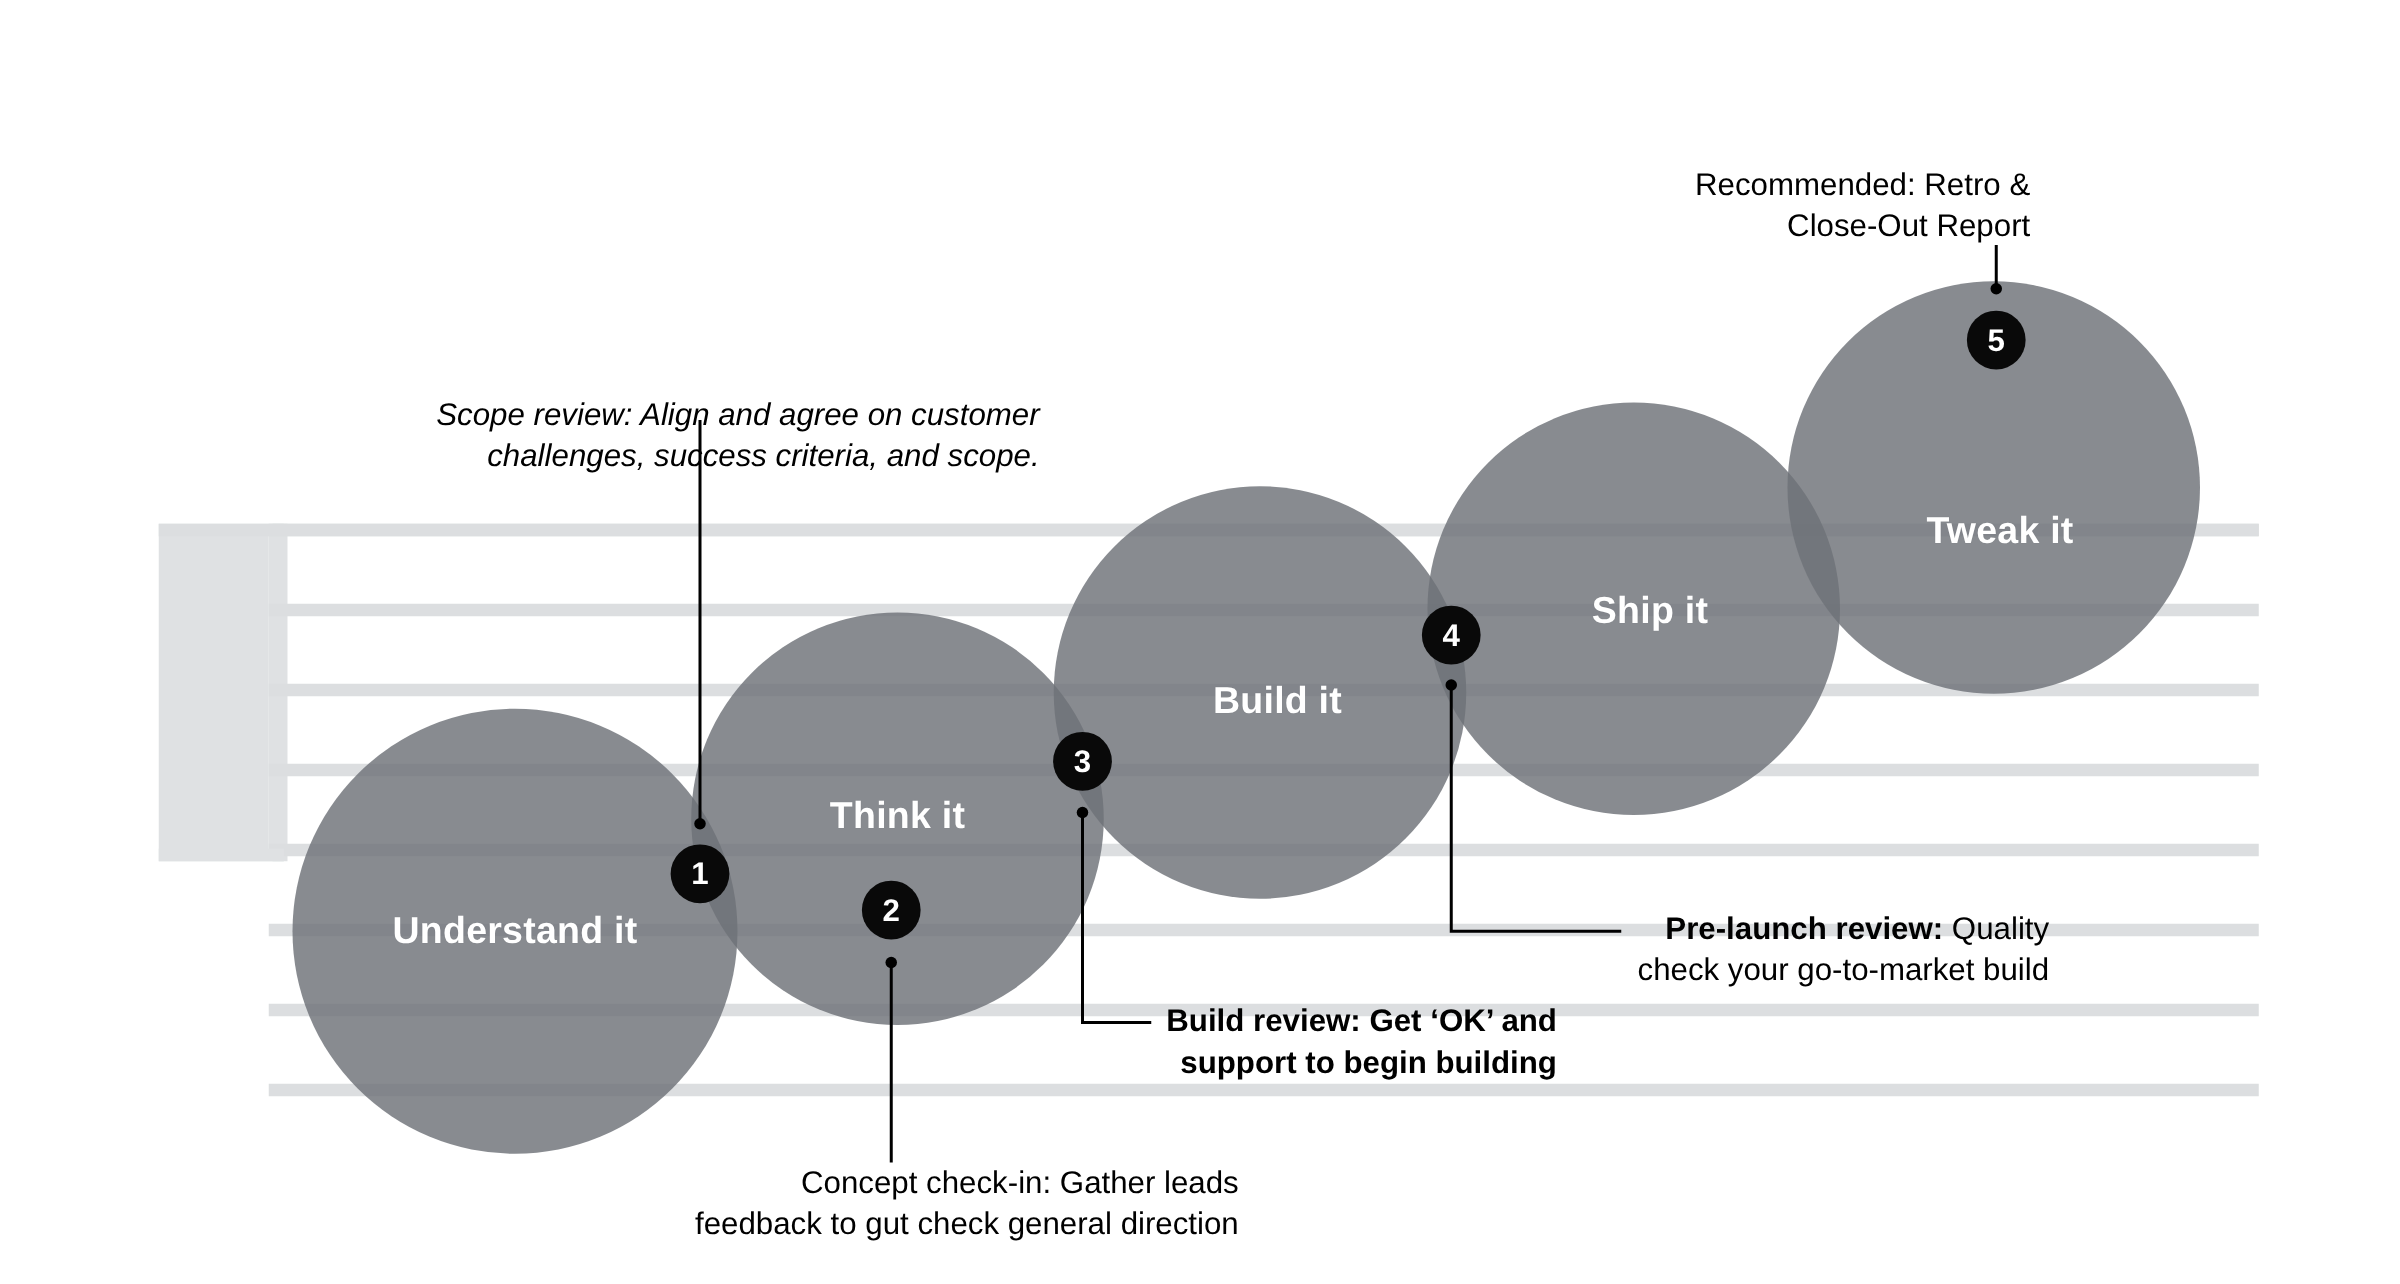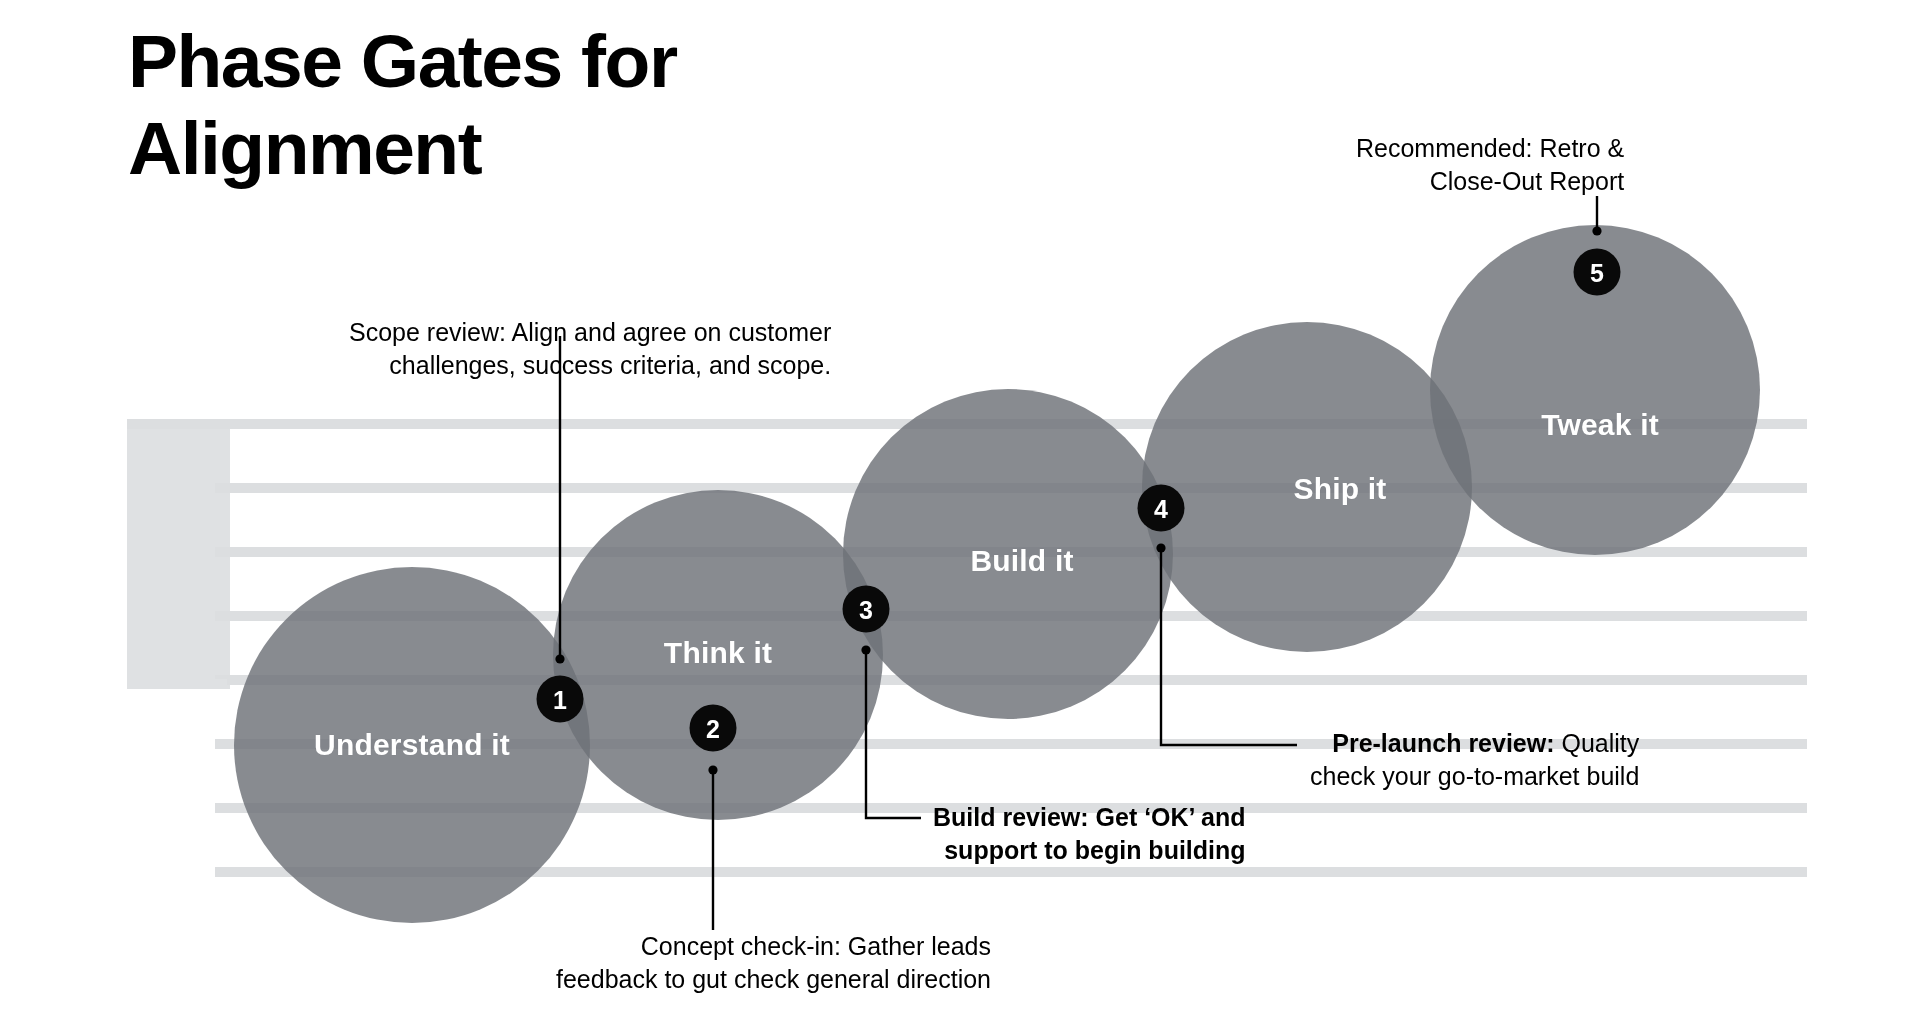--- a/index.html
+++ b/index.html
@@ -92,22 +92,20 @@
       <rect x="215" y="547" width="1592" height="10" fill="#dcdee0"></rect>
       <rect x="215" y="611" width="1592" height="10" fill="#dcdee0"></rect>
       <rect x="215" y="675" width="1592" height="10" fill="#dcdee0"></rect>
       <rect x="215" y="739" width="1592" height="10" fill="#dcdee0"></rect>
       <rect x="215" y="803" width="1592" height="10" fill="#dcdee0"></rect>
       <rect x="215" y="867" width="1592" height="10" fill="#dcdee0"></rect>
       <rect x="127" y="419" width="1680" height="10" fill="#dcdee0"></rect>
       <rect x="127" y="679" width="100" height="10" fill="#dfe1e3"></rect>
     </svg>
 
-  <div class="page-title">Phase Gates for
-Alignment</div>
 
   <svg id="diagramsvg" viewBox="0 0 1920 1027" xmlns="http://www.w3.org/2000/svg">
       <g>
         <circle cx="412" cy="745" r="178" fill="#6E7178" fill-opacity="0.82"></circle>
         <circle cx="718" cy="655" r="165" fill="#6E7178" fill-opacity="0.82"></circle>
         <circle cx="1008" cy="554" r="165" fill="#6E7178" fill-opacity="0.82"></circle>
         <circle cx="1307" cy="487" r="165" fill="#6E7178" fill-opacity="0.82"></circle>
         <circle cx="1595" cy="390" r="165" fill="#6E7178" fill-opacity="0.82"></circle>
       </g>
       <g>
@@ -127,31 +125,31 @@
         <circle cx="713" cy="728" r="23.5" fill="#090909"></circle>
         <circle cx="866" cy="609" r="23.5" fill="#090909"></circle>
         <circle cx="1161" cy="508" r="23.5" fill="#090909"></circle>
         <circle cx="1597" cy="272" r="23.5" fill="#090909"></circle>
       </g>
     </svg>
 
   <div id="overlay">
       <div class="phase-label" style="left: 412px; top: 745px;">Understand it</div>
       <div class="marker-num" style="left: 560px; top: 700px;">1</div>
-      <div class="annot" style="left: 349px; top: 316px;">Scope review: Align and agree on customer
+      <div class="annot" style="left: 349px; top: 316px; font-style: italic;">Scope review: Align and agree on customer
 challenges, success criteria, and scope.</div>
       <div class="phase-label" style="left: 718px; top: 653px; text-align: right;">Think it</div>
       <div class="marker-num" style="left: 713px; top: 729px;">2</div>
       <div class="annot" style="left: 556px; top: 930px;">Concept check-in: Gather leads
 feedback to gut check general direction</div>
       <div class="phase-label" style="left: 1022px; top: 561px;">Build it</div>
       <div class="marker-num" style="left: 866px; top: 610px;">3</div>
       <div class="annot" style="left: 933px; top: 801px; font-weight: bold;">Build review: Get ‘OK’ and
 support to begin building</div>
-      <div class="phase-label" style="left: 1320px; top: 489px; margin-left: 20px;">Ship it</div>
+      <div class="phase-label" style="left: 1320px; top: 489px;">Ship it</div>
       <div class="marker-num" style="left: 1161px; top: 509px;">4</div>
       <div class="annot" style="left: 1310px; top: 727px;"><span class="lead">Pre-launch review:</span><span> Quality
 check your go-to-market build</span></div>
       <div class="phase-label" style="left: 1600px; top: 425px;">Tweak it</div>
       <div class="marker-num" style="left: 1597px; top: 273px;">5</div>
       <div class="annot" style="left: 1356px; top: 132px;">Recommended: Retro &amp;
 Close-Out Report</div>
     </div>
 
 </div>

